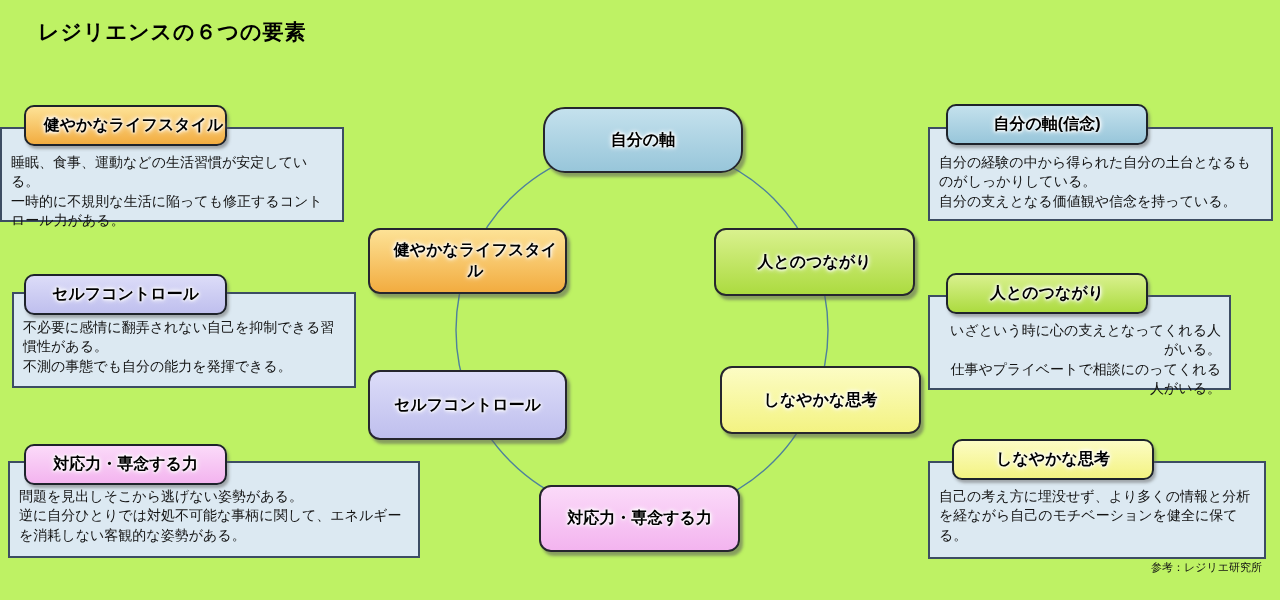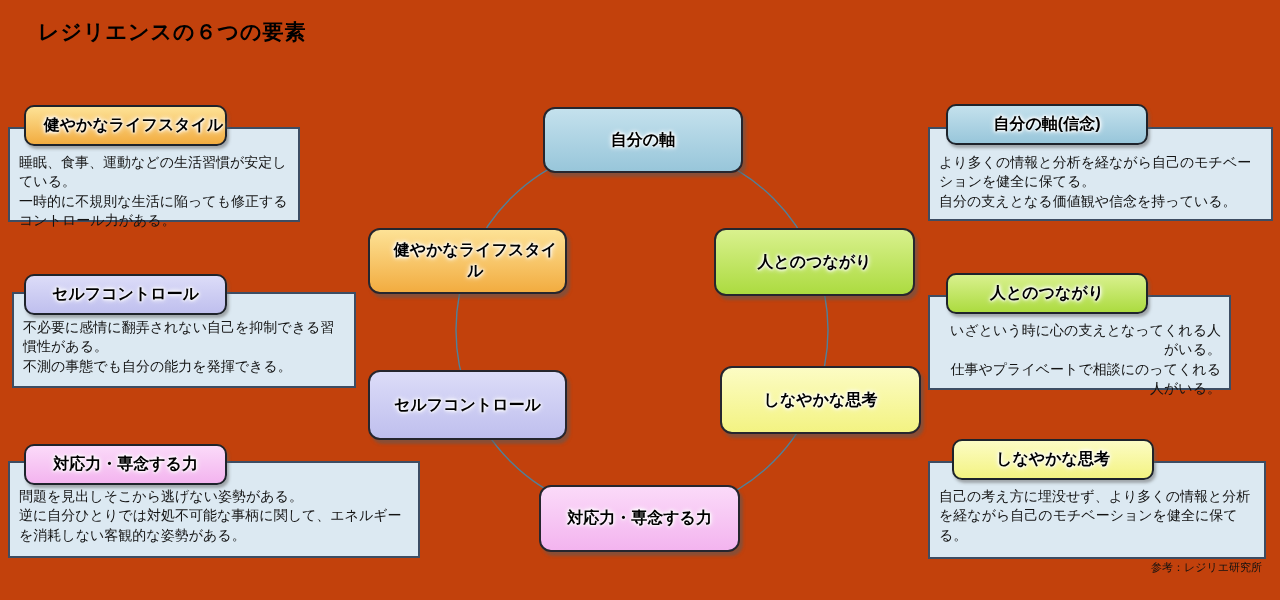--- a/index.html
+++ b/index.html
@@ -1,19 +1,19 @@
 <!DOCTYPE html>
 <html><head>
 <meta charset="utf-8">
 <style>
   html,body{margin:0;padding:0;background:#fff;}
   #stage{
     position:relative;
     width:1280px;height:600px;
-    background:#c2410c;
+    background:#bef264;
     font-family:"Liberation Sans","DejaVu Sans",sans-serif;
     overflow:hidden;
   }
   
   .page-title{
     position:absolute;left:38px;top:18px;
     font-size:21px;font-weight:bold;color:#000;
     letter-spacing:1px;
   }
   
@@ -33,21 +33,21 @@
     text-shadow:0 0 3px #fff,0 0 3px #fff,0 0 5px #fff,0 0 6px #fff;
     box-sizing:border-box;text-align:center;
   }
   .n-blue    {background:linear-gradient(#c4e1ed,#98c6da);}
   .n-green   {background:linear-gradient(#d9f18e,#acdb40);}
   .n-yellow  {background:linear-gradient(#fcfcc4,#f3f382);margin-left:6px;}
   .n-pink    {background:linear-gradient(#fbdaf9,#f3b4ef);}
   .n-lavender{background:linear-gradient(#dcdcf8,#bfbfee);}
   .n-orange  {background:linear-gradient(#fde296,#f2ac40);padding-left:16px;}
 
-  #node-own-axis        {left:543px;top:107px;width:200px;height:66px;}
+  #node-own-axis        {left:543px;top:107px;width:200px;height:66px;border-radius:22px;}
   #node-people          {left:714px;top:228px;width:201px;height:68px;}
   #node-flexible        {left:714px;top:366px;width:201px;height:68px;}
   #node-coping          {left:539px;top:485px;width:201px;height:67px;}
   #node-selfcontrol     {left:368px;top:370px;width:199px;height:70px;}
   #node-lifestyle       {left:368px;top:228px;width:199px;height:66px;}
 
   
   .panel-body{
     position:absolute;z-index:2;
     background:#dce9f2;border:2px solid #3d4d63;
@@ -59,21 +59,21 @@
   .panel-label{
     position:absolute;z-index:3;
     display:flex;align-items:center;justify-content:center;
     border:2px solid #1e232b;border-radius:10px;
     box-shadow:2px 3px 3px rgba(100,100,100,.5);
     font-size:16px;font-weight:bold;color:#000;
     text-shadow:0 0 3px #fff,0 0 3px #fff,0 0 5px #fff,0 0 6px #fff;
     box-sizing:border-box;height:41px;
   }
   
-  #lp1-body{left:8px;top:127px;width:292px;height:95px;}
+  #lp1-body{left:0;top:127px;width:344px;height:95px;}
   #lp2-body{left:12px;top:292px;width:344px;height:96px;}
   #lp3-body{left:8px;top:461px;width:412px;height:97px;}
   #lp1-label{left:24px;top:105px;width:203px;}
   #lp2-label{left:24px;top:274px;width:203px;}
   #lp3-label{left:24px;top:444px;width:203px;}
   
   #rp1-body{left:928px;top:127px;width:345px;height:94px;}
   #rp2-body{left:928px;top:295px;width:303px;height:95px;text-align:right;}
   #rp3-body{left:928px;top:461px;width:338px;height:98px;}
   #rp1-label{left:946px;top:104px;width:202px;}
@@ -103,21 +103,21 @@
   <div class="panel-label n-orange" id="lp1-label">健やかなライフスタイル</div>
 
   <div class="panel-body" id="lp2-body">不必要に感情に翻弄されない自己を抑制できる習慣性がある。
 不測の事態でも自分の能力を発揮できる。</div>
   <div class="panel-label n-lavender" id="lp2-label">セルフコントロール</div>
 
   <div class="panel-body" id="lp3-body">問題を見出しそこから逃げない姿勢がある。
 逆に自分ひとりでは対処不可能な事柄に関して、エネルギーを消耗しない客観的な姿勢がある。</div>
   <div class="panel-label n-pink" id="lp3-label">対応力・専念する力</div>
 
-  <div class="panel-body" id="rp1-body">より多くの情報と分析を経ながら自己のモチベーションを健全に保てる。
+  <div class="panel-body" id="rp1-body">自分の経験の中から得られた自分の土台となるものがしっかりしている。
 自分の支えとなる価値観や信念を持っている。</div>
   <div class="panel-label n-blue" id="rp1-label">自分の軸(信念)</div>
 
   <div class="panel-body" id="rp2-body">いざという時に心の支えとなってくれる人がいる。
 仕事やプライベートで相談にのってくれる人がいる。</div>
   <div class="panel-label n-green" id="rp2-label">人とのつながり</div>
 
   <div class="panel-body" id="rp3-body">自己の考え方に埋没せず、より多くの情報と分析を経ながら自己のモチベーションを健全に保てる。</div>
   <div class="panel-label n-yellow" id="rp3-label">しなやかな思考</div>
 

